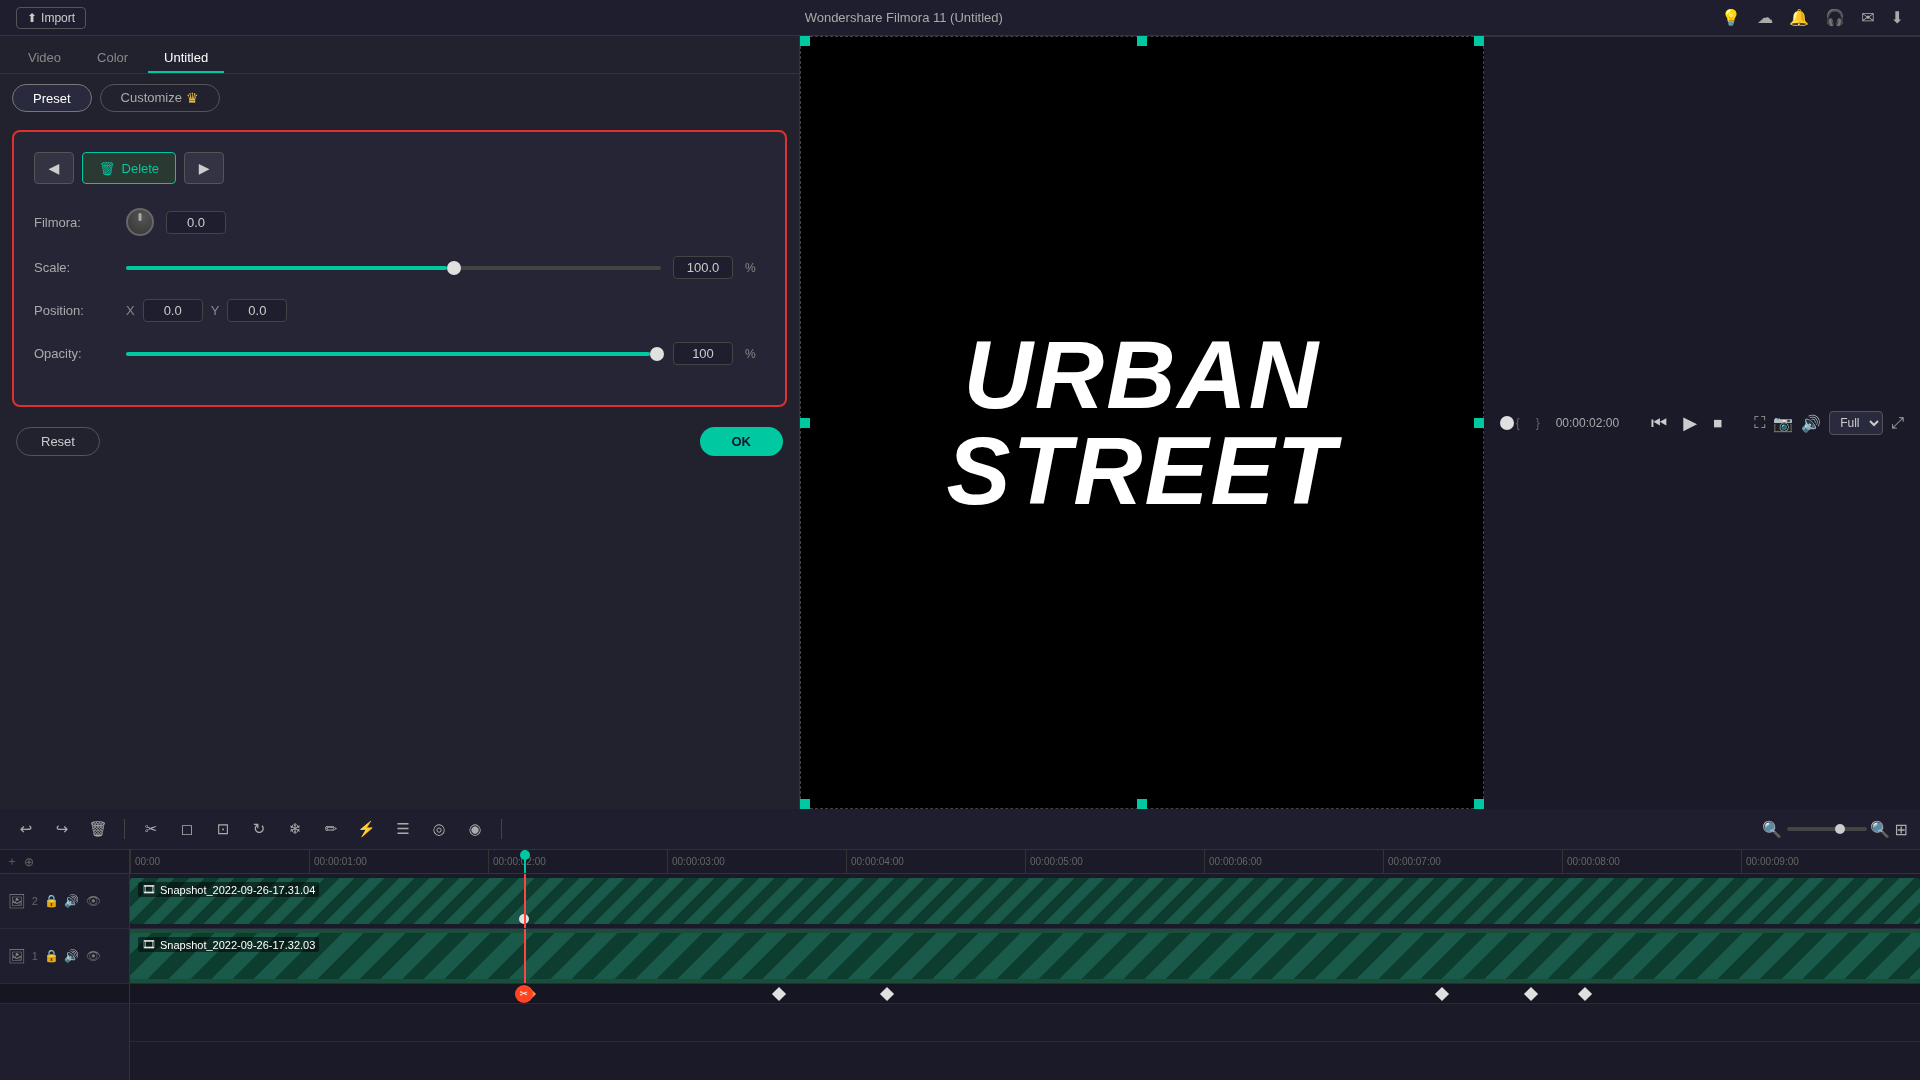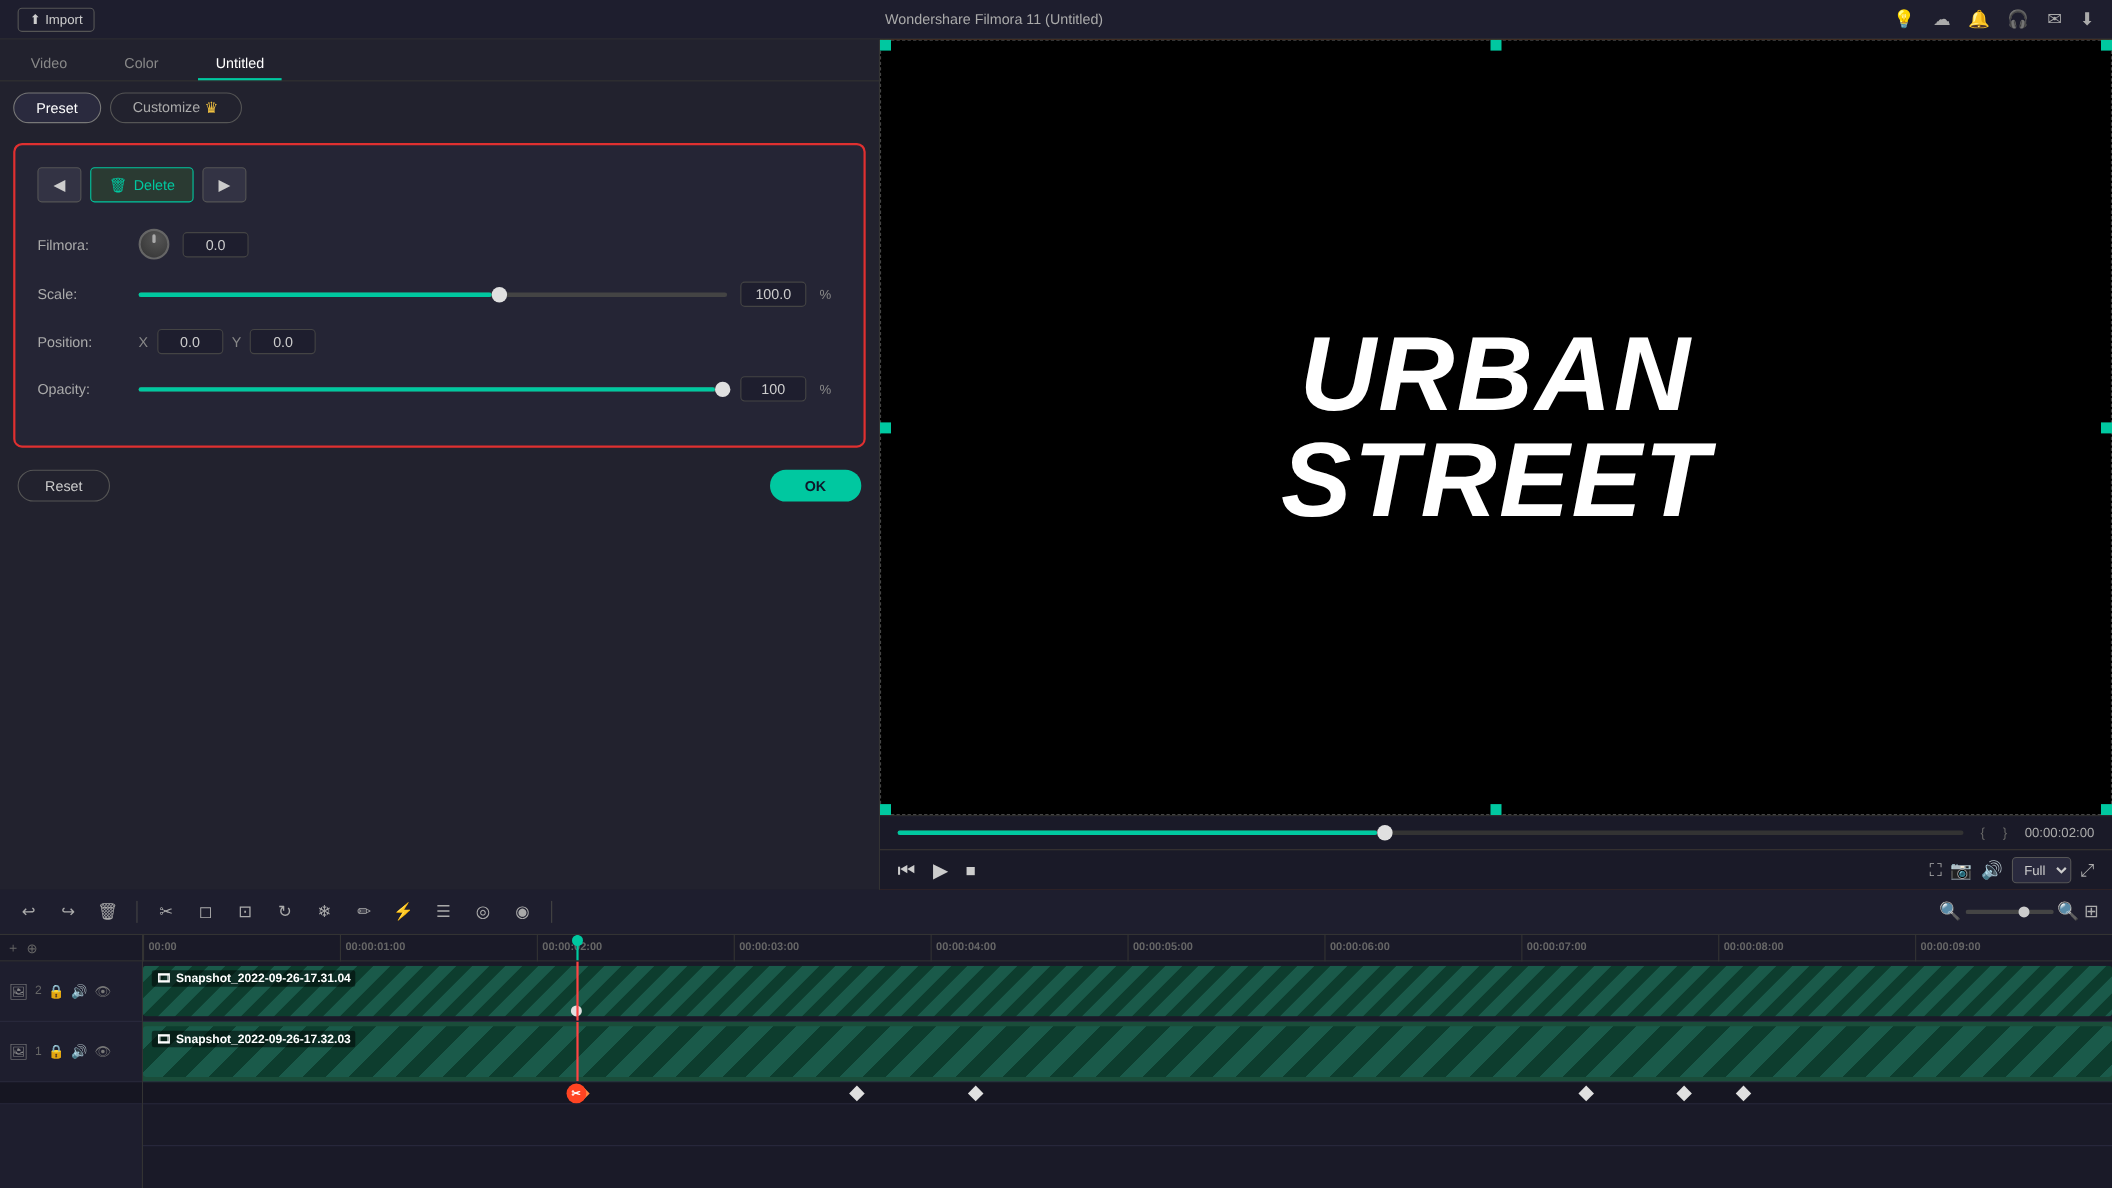--- a/index.html
+++ b/index.html
@@ -48,21 +48,21 @@
       background: #22222e;
       display: flex;
       flex-direction: column;
       border-right: 1px solid #333;
       flex-shrink: 0;
     }
 
     
     .tabs {
       display: flex;
-      gap: 20px;
+      gap: 4px;
       padding: 8px 12px 0;
       border-bottom: 1px solid #333;
     }
     .tab {
       padding: 6px 16px;
       font-size: 13px;
       cursor: pointer;
       color: #888;
       border-bottom: 2px solid transparent;
     }
@@ -225,23 +225,23 @@
       border-radius: 20px;
       color: #0f172a;
       font-size: 13px;
       font-weight: bold;
       cursor: pointer;
     }
 
     
     .right-panel {
       flex: 1;
-      background: #f97316;
-      display: flex;
-      flex-direction: column;
+      background: #22c55e;
+      display: flex;
+      flex-direction: row;
       position: relative;
     }
     .preview-area {
       flex: 1;
       background: #000;
       position: relative;
       display: flex;
       align-items: center;
       justify-content: center;
       overflow: hidden;
@@ -374,21 +374,20 @@
       border-bottom: 1px solid #2a2a3e;
       font-size: 11px;
       color: #888;
     }
     .track-number { font-size: 11px; color: #666; }
 
     .timeline-scroll {
       flex: 1;
       overflow: hidden;
       position: relative;
-      font-weight: bold;
     }
 
     
     .timeline-ruler {
       height: 24px;
       background: #1a1a28;
       border-bottom: 1px solid #333;
       display: flex;
       align-items: center;
       position: relative;

